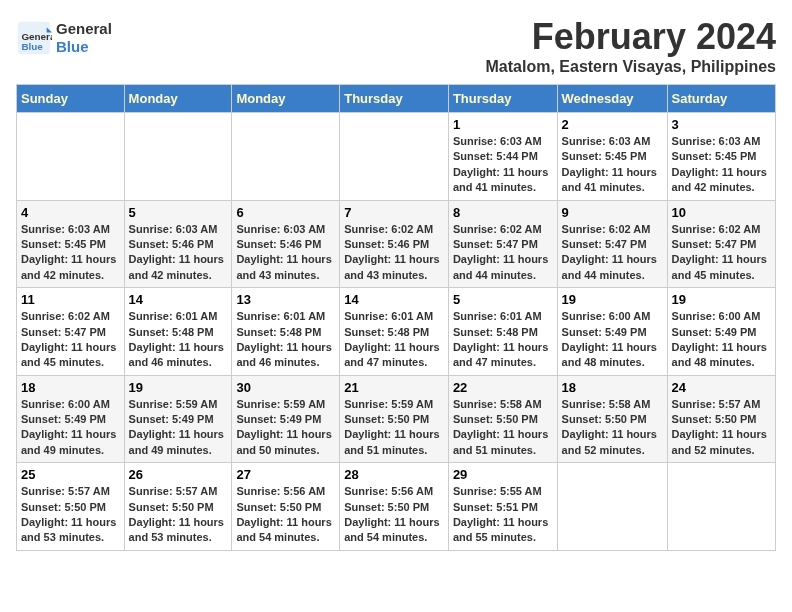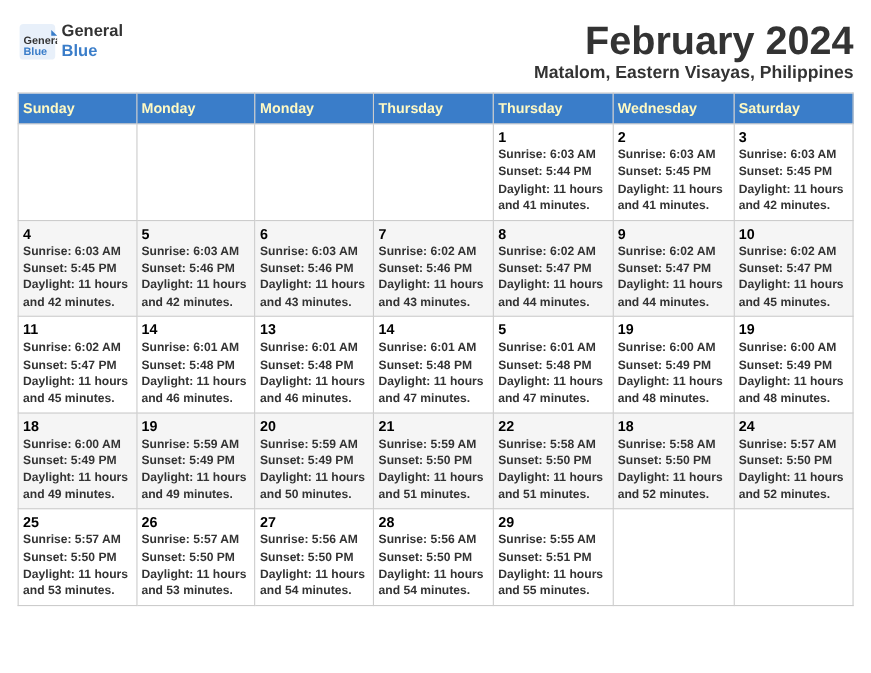--- a/index.html
+++ b/index.html
@@ -252,21 +252,21 @@
 and 49 minutes.</div>
         </td>
         <td>
           <div class="day-number">19</div>
           <div class="day-info" style="white-space: pre-line;">Sunrise: 5:59 AM
 Sunset: 5:49 PM
 Daylight: 11 hours
 and 49 minutes.</div>
         </td>
         <td>
-          <div class="day-number">20</div>
+          <div class="day-number">30</div>
           <div class="day-info" style="white-space: pre-line;">Sunrise: 5:59 AM
 Sunset: 5:49 PM
 Daylight: 11 hours
 and 50 minutes.</div>
         </td>
         <td>
           <div class="day-number">21</div>
           <div class="day-info" style="white-space: pre-line;">Sunrise: 5:59 AM
 Sunset: 5:50 PM
 Daylight: 11 hours

